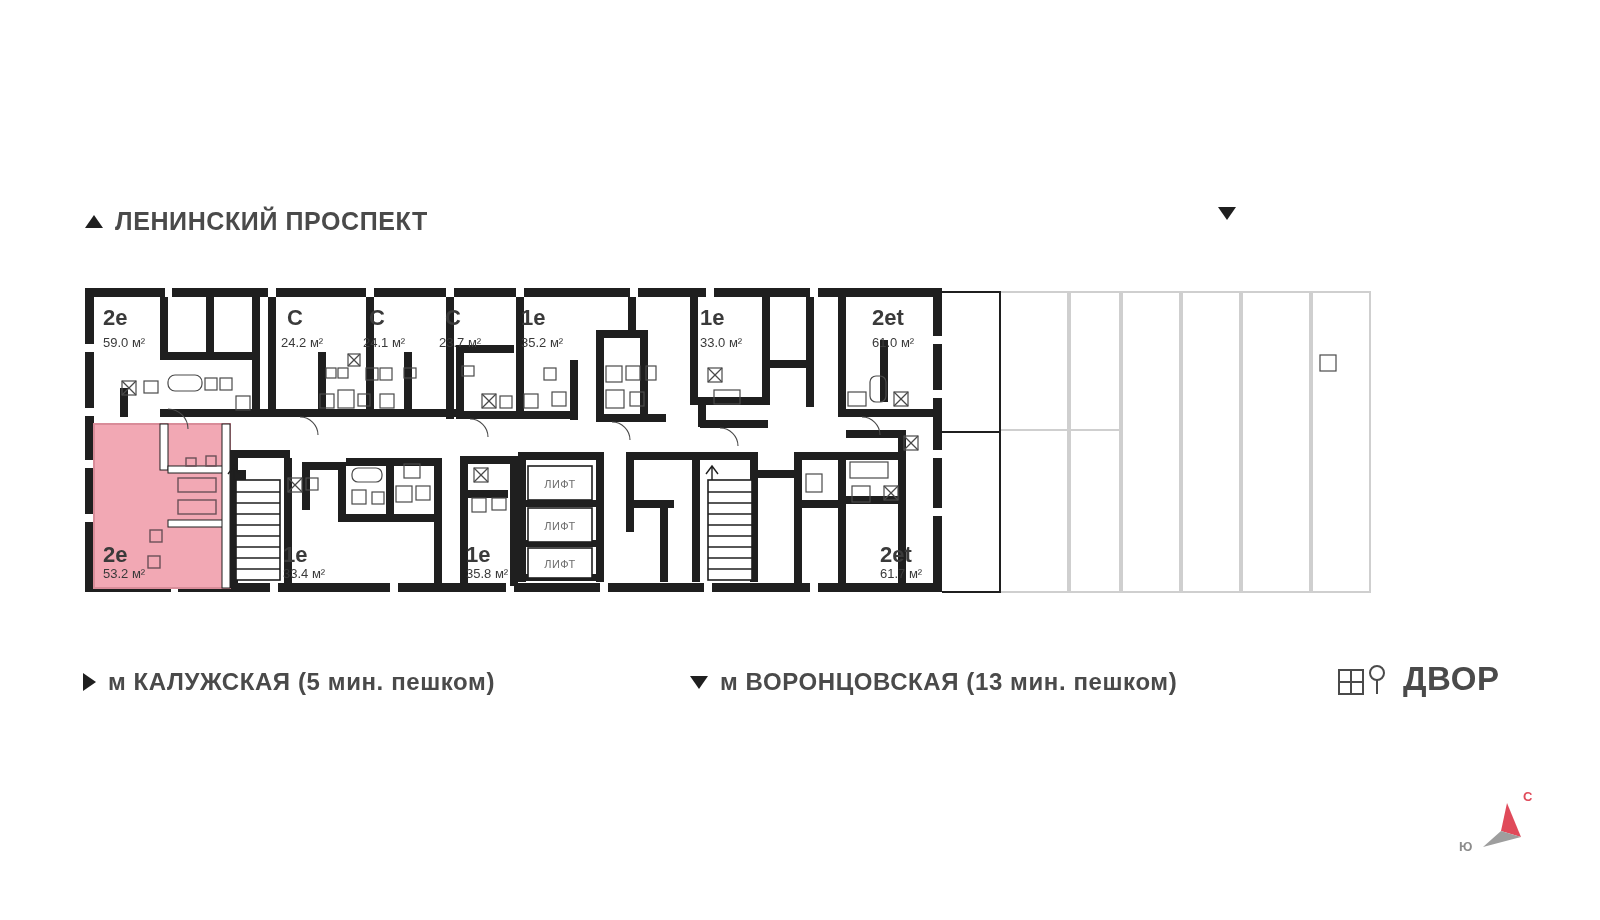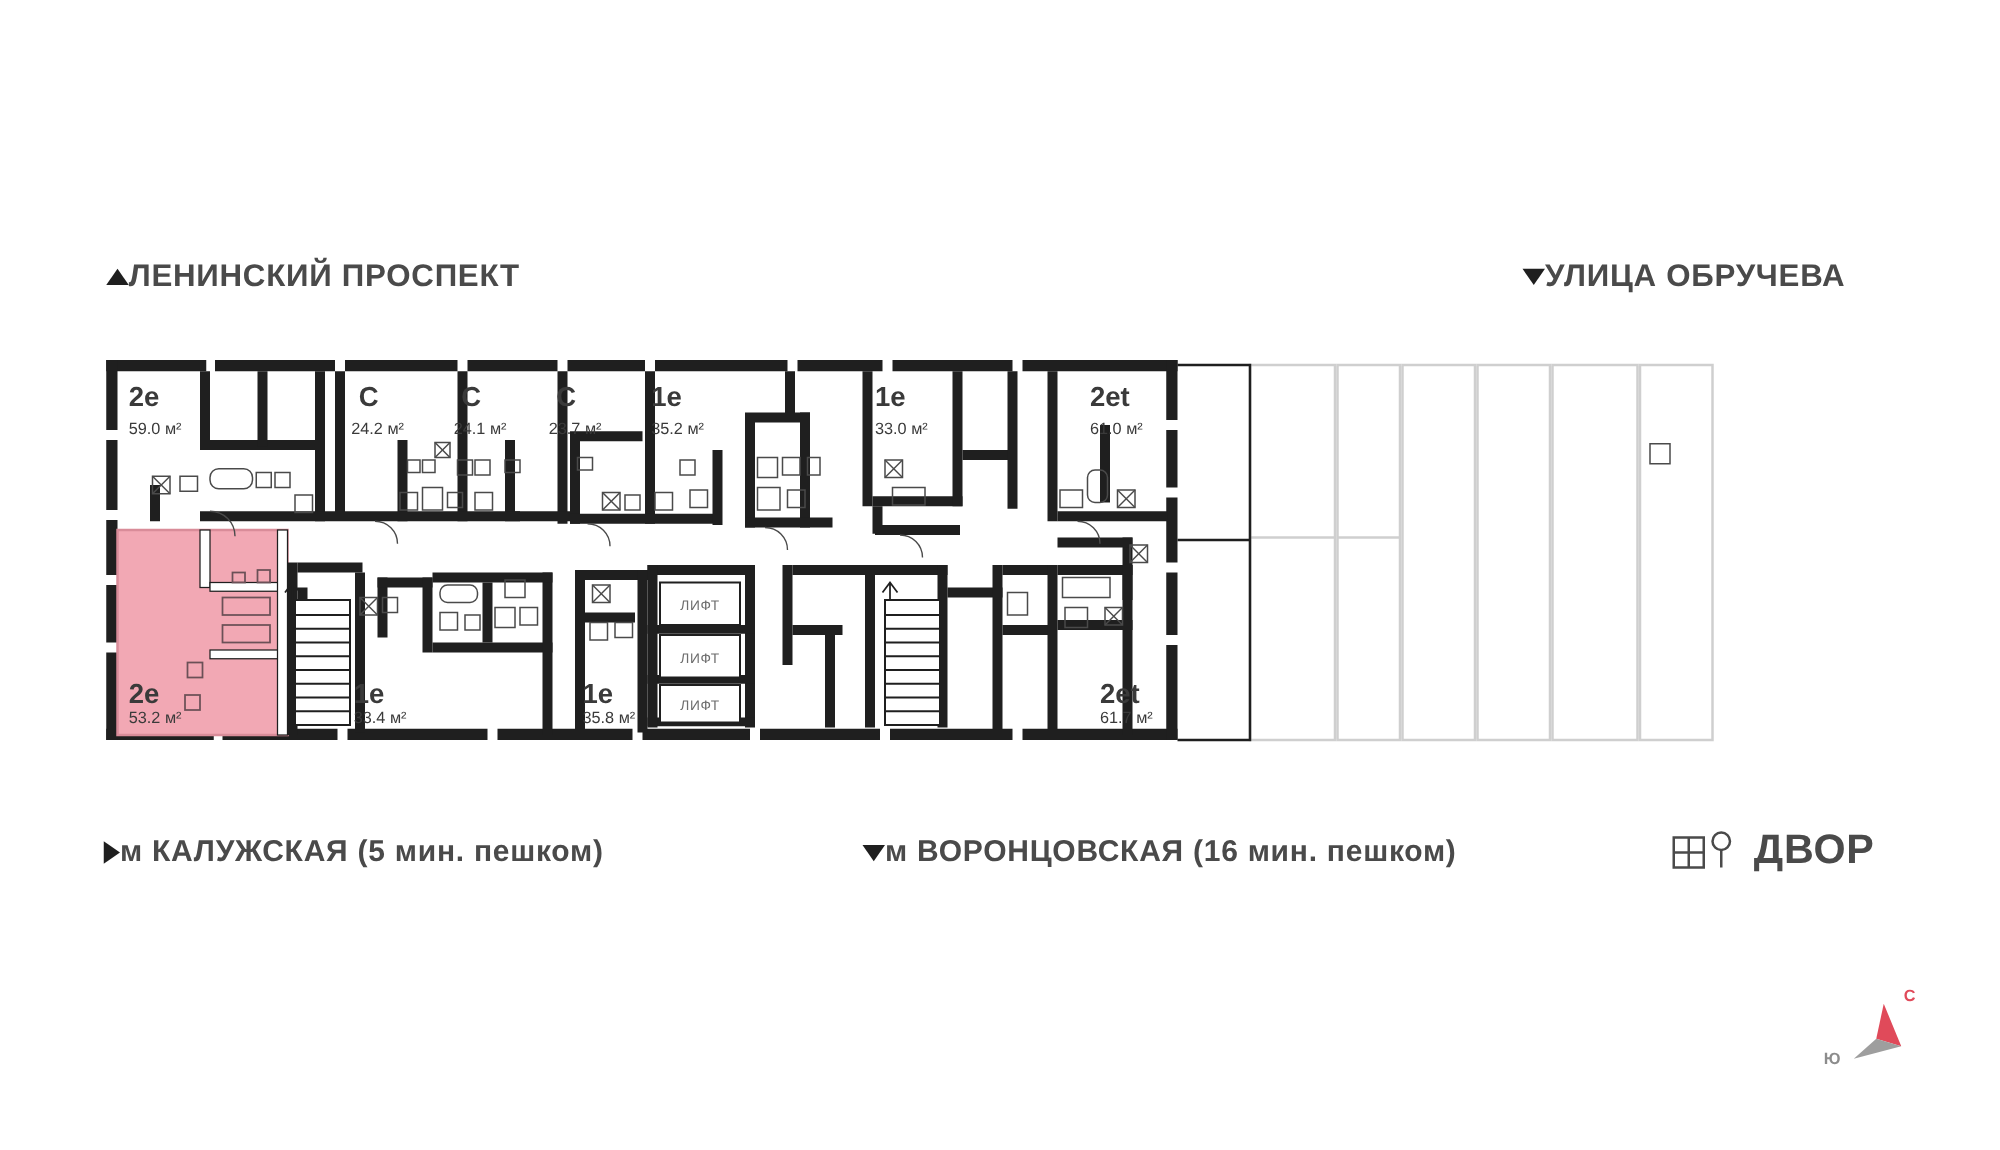--- a/index.html
+++ b/index.html
@@ -14,20 +14,21 @@
     font-family: "Liberation Sans", sans-serif;
     color: #3a3a3a;
     overflow: hidden;
   }
 
   
   .dir-label {
     position: absolute;
     display: flex;
     align-items: center;
+    gap: 12px;
     font-size: 25px;
     font-weight: bold;
     letter-spacing: 0.6px;
     color: #4a4a4a;
     white-space: nowrap;
   }
   .tri {
     width: 0; height: 0;
     display: inline-block;
   }
@@ -83,21 +84,20 @@
 </head>
 <body>
 
 <div class="dir-label" id="label-leninsky">
   <span class="tri tri-up"></span>
   <span>ЛЕНИНСКИЙ ПРОСПЕКТ</span>
 </div>
 
 <div class="dir-label" id="label-obrucheva">
   <span class="tri tri-down"></span>
-  <span>УЛИЦА ОБРУЧЕВА</span>
 </div>
 
 <div id="plan-wrap">
 <svg class="plan" width="1600" height="920" viewBox="0 0 1600 920" xmlns="http://www.w3.org/2000/svg">
 
   <g stroke="#cfcfcf" fill="#ffffff" stroke-width="2">
     <rect x="1000" y="292" width="68" height="300"></rect>
     <rect x="1070" y="292" width="50" height="300"></rect>
     <rect x="1122" y="292" width="58" height="300"></rect>
     <rect x="1182" y="292" width="58" height="300"></rect>
@@ -432,21 +432,21 @@
 </svg>
 </div>
 
 <div class="dir-label" id="label-kaluzhskaya">
   <span class="tri tri-right"></span>
   <span>м КАЛУЖСКАЯ (5 мин. пешком)</span>
 </div>
 
 <div class="dir-label" id="label-vorontsovskaya">
   <span class="tri tri-down"></span>
-  <span>м ВОРОНЦОВСКАЯ  (16 мин. пешком)</span>
+  <span>м ВОРОНЦОВСКАЯ  (13 мин. пешком)</span>
 </div>
 
 <div class="dir-label" id="label-dvor">
   <svg class="yard-icon" width="52" height="34" viewBox="0 0 52 34">
     <rect x="2" y="8" width="24" height="24" fill="none" stroke="#4a4a4a" stroke-width="2"></rect>
     <line x1="2" y1="20" x2="26" y2="20" stroke="#4a4a4a" stroke-width="2"></line>
     <line x1="14" y1="8" x2="14" y2="32" stroke="#4a4a4a" stroke-width="2"></line>
     <circle cx="40" cy="11" r="7" fill="none" stroke="#4a4a4a" stroke-width="2"></circle>
     <line x1="40" y1="18" x2="40" y2="32" stroke="#4a4a4a" stroke-width="2"></line>
   </svg>

